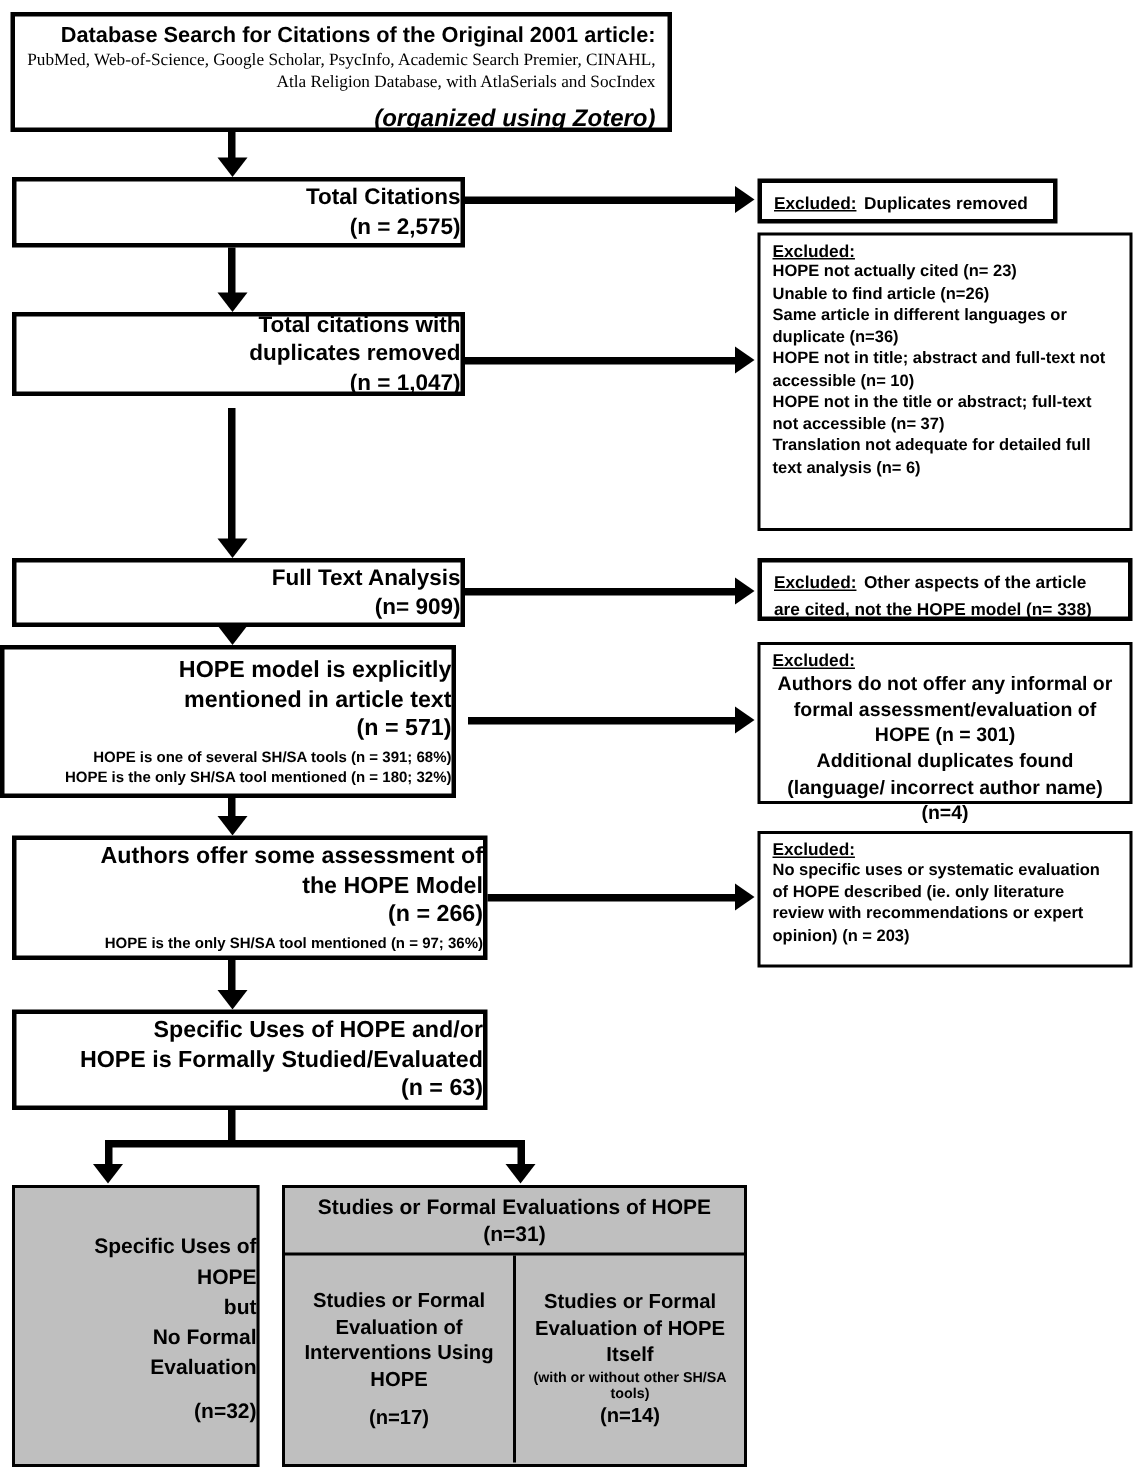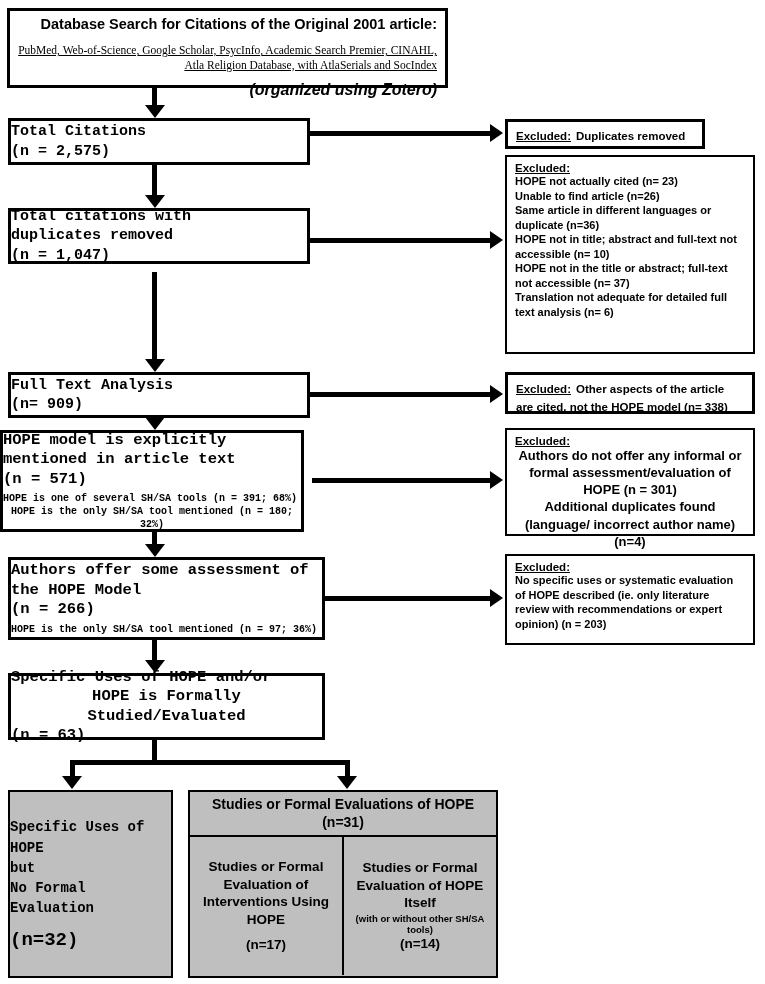--- a/index.html
+++ b/index.html
@@ -4,39 +4,39 @@
 <style>
   html,body { margin:0; padding:0; background:#ffffff; }
   .canvas {
     position:relative; width:765px; height:984px; background:#ffffff;
     font-family:"Liberation Sans", sans-serif; color:#000; overflow:hidden;
   }
   .box {
     position:absolute; box-sizing:border-box; background:#fff;
     border:3px solid #000;
   }
-  .center { display:flex; flex-direction:column; justify-content:center; align-items:flex-start; text-align:center;font-family:Liberation Mono, monospace; }
+  .center { display:flex; flex-direction:column; justify-content:center; align-items:flex-end; text-align:center; }
   .h1 { font-size:15px; font-weight:bold; line-height:1.3; }
   .h1b { font-size:15.5px; font-weight:bold; line-height:1.25; }
   .sub { font-size:10px; font-weight:bold; line-height:1.3; }
   .mt2 { margin-top:3px; }
   .src { padding:4px 8px; text-align:right; }
   .src-title { font-size:14.5px; font-weight:bold; line-height:1.25; }
-  .src-body { font-family:"Liberation Serif", serif; font-size:11.5px; line-height:1.25; margin-top:10px;text-decoration:underline; }
+  .src-body { font-family:"Liberation Serif", serif; font-size:11.5px; line-height:1.25; margin-top:0; }
   .src-note { font-size:16px; font-weight:bold; margin-top:9px;font-style:italic; }
   .xbox { border-width:2px; padding:5px 8px; text-align:left; }
   .xbox3 { border-width:3px; }
   .xlabel { font-size:11.5px; font-weight:bold; text-decoration:underline; }
   .xlabel.inline { margin-right:5px; }
   .xtext { font-size:11.5px; font-weight:bold; line-height:1.3; }
   .xitem { font-size:11px; font-weight:bold; line-height:1.32; }
   .xitem-c { font-size:13px; font-weight:bold; line-height:1.32; text-align:center; }
   .gray { background:#bfbfbf; border-width:2.5px; }
   .gb-line { font-size:14px; font-weight:bold; line-height:1.45; }
-  .gb-n { font-size:19px; font-weight:bold; margin-top:10px; }
+  .gb-n { font-size:14px; font-weight:bold; margin-top:10px; }
   .br-container { position:absolute; box-sizing:border-box; border:2.5px solid #000; background:#bfbfbf; }
   .br-header { box-sizing:border-box; height:45px; border-bottom:2.5px solid #000;
     display:flex; flex-direction:column; justify-content:center; align-items:center; text-align:center; }
   .h2 { font-size:14px; font-weight:bold; line-height:1.25; }
   .br-row { display:flex; height:138px; }
   .br-cell { box-sizing:border-box; flex:1; display:flex; flex-direction:column; justify-content:center;
     align-items:center; text-align:center; padding:2px 8px; }
   .cell-border { border-right:2.5px solid #000; }
   .h3 { font-size:13.5px; font-weight:bold; line-height:1.3; }
   .note { font-size:9.5px; font-weight:bold; line-height:1.2; margin-top:1px; }

